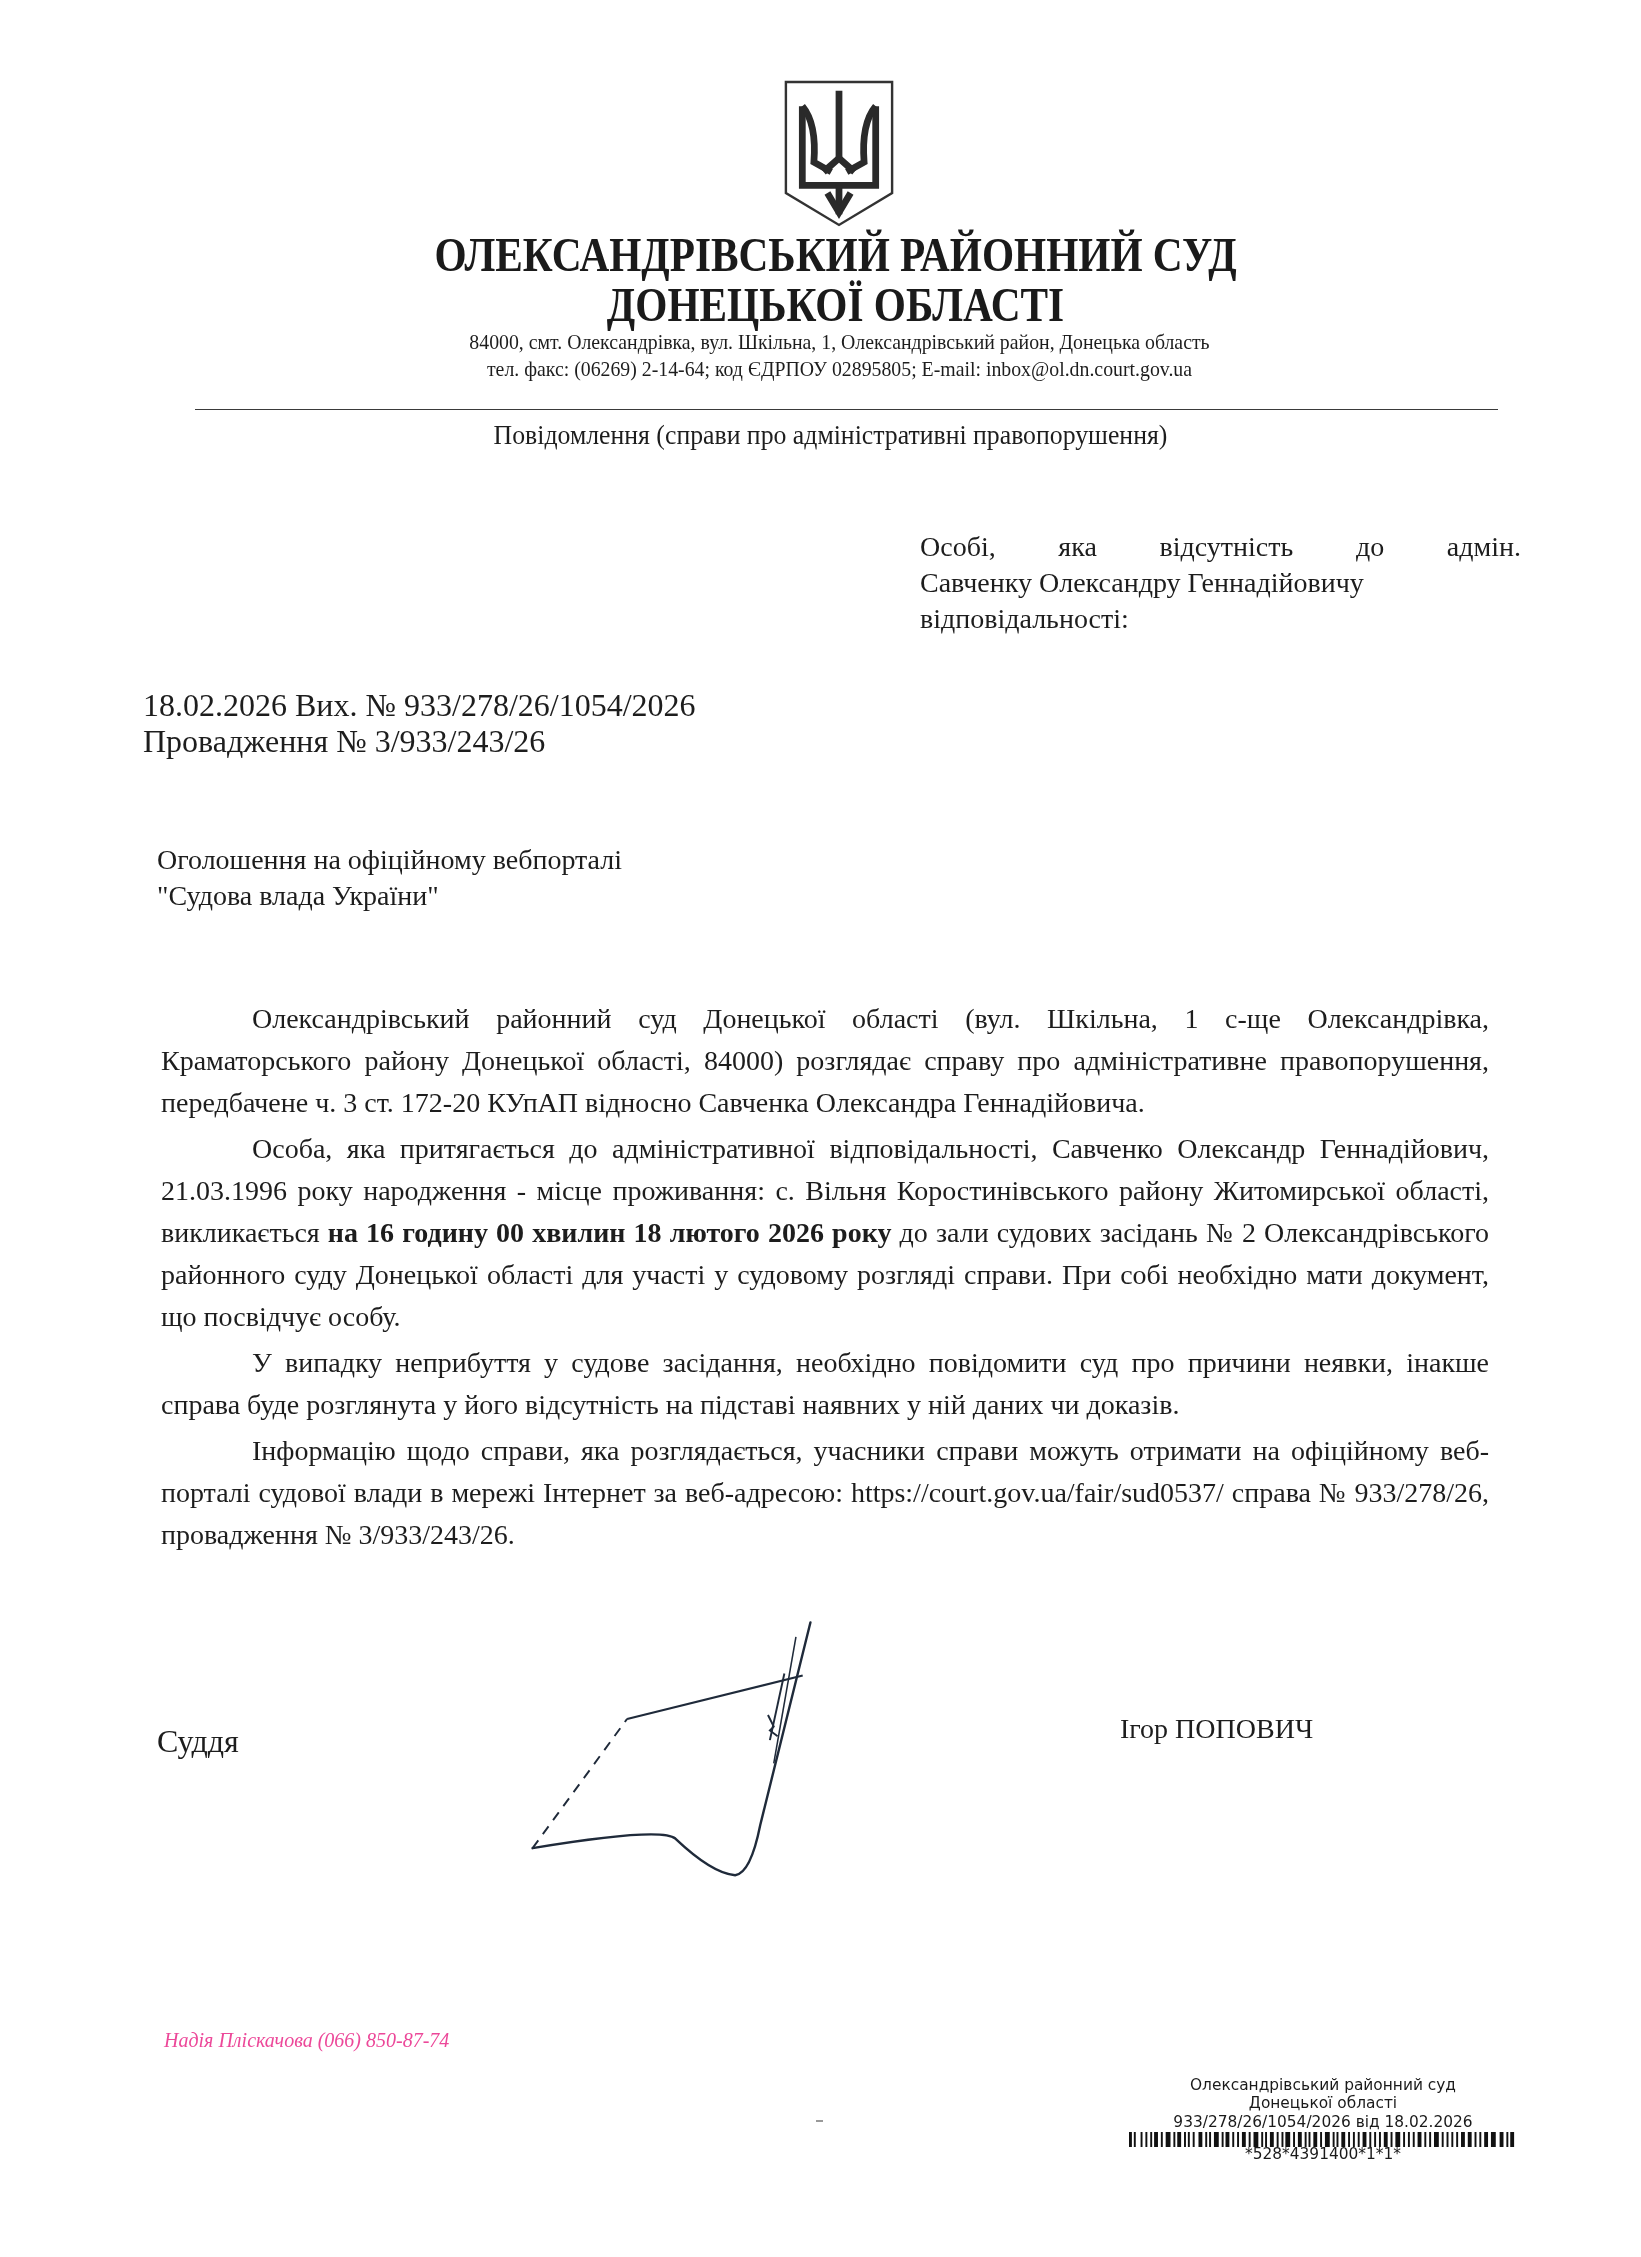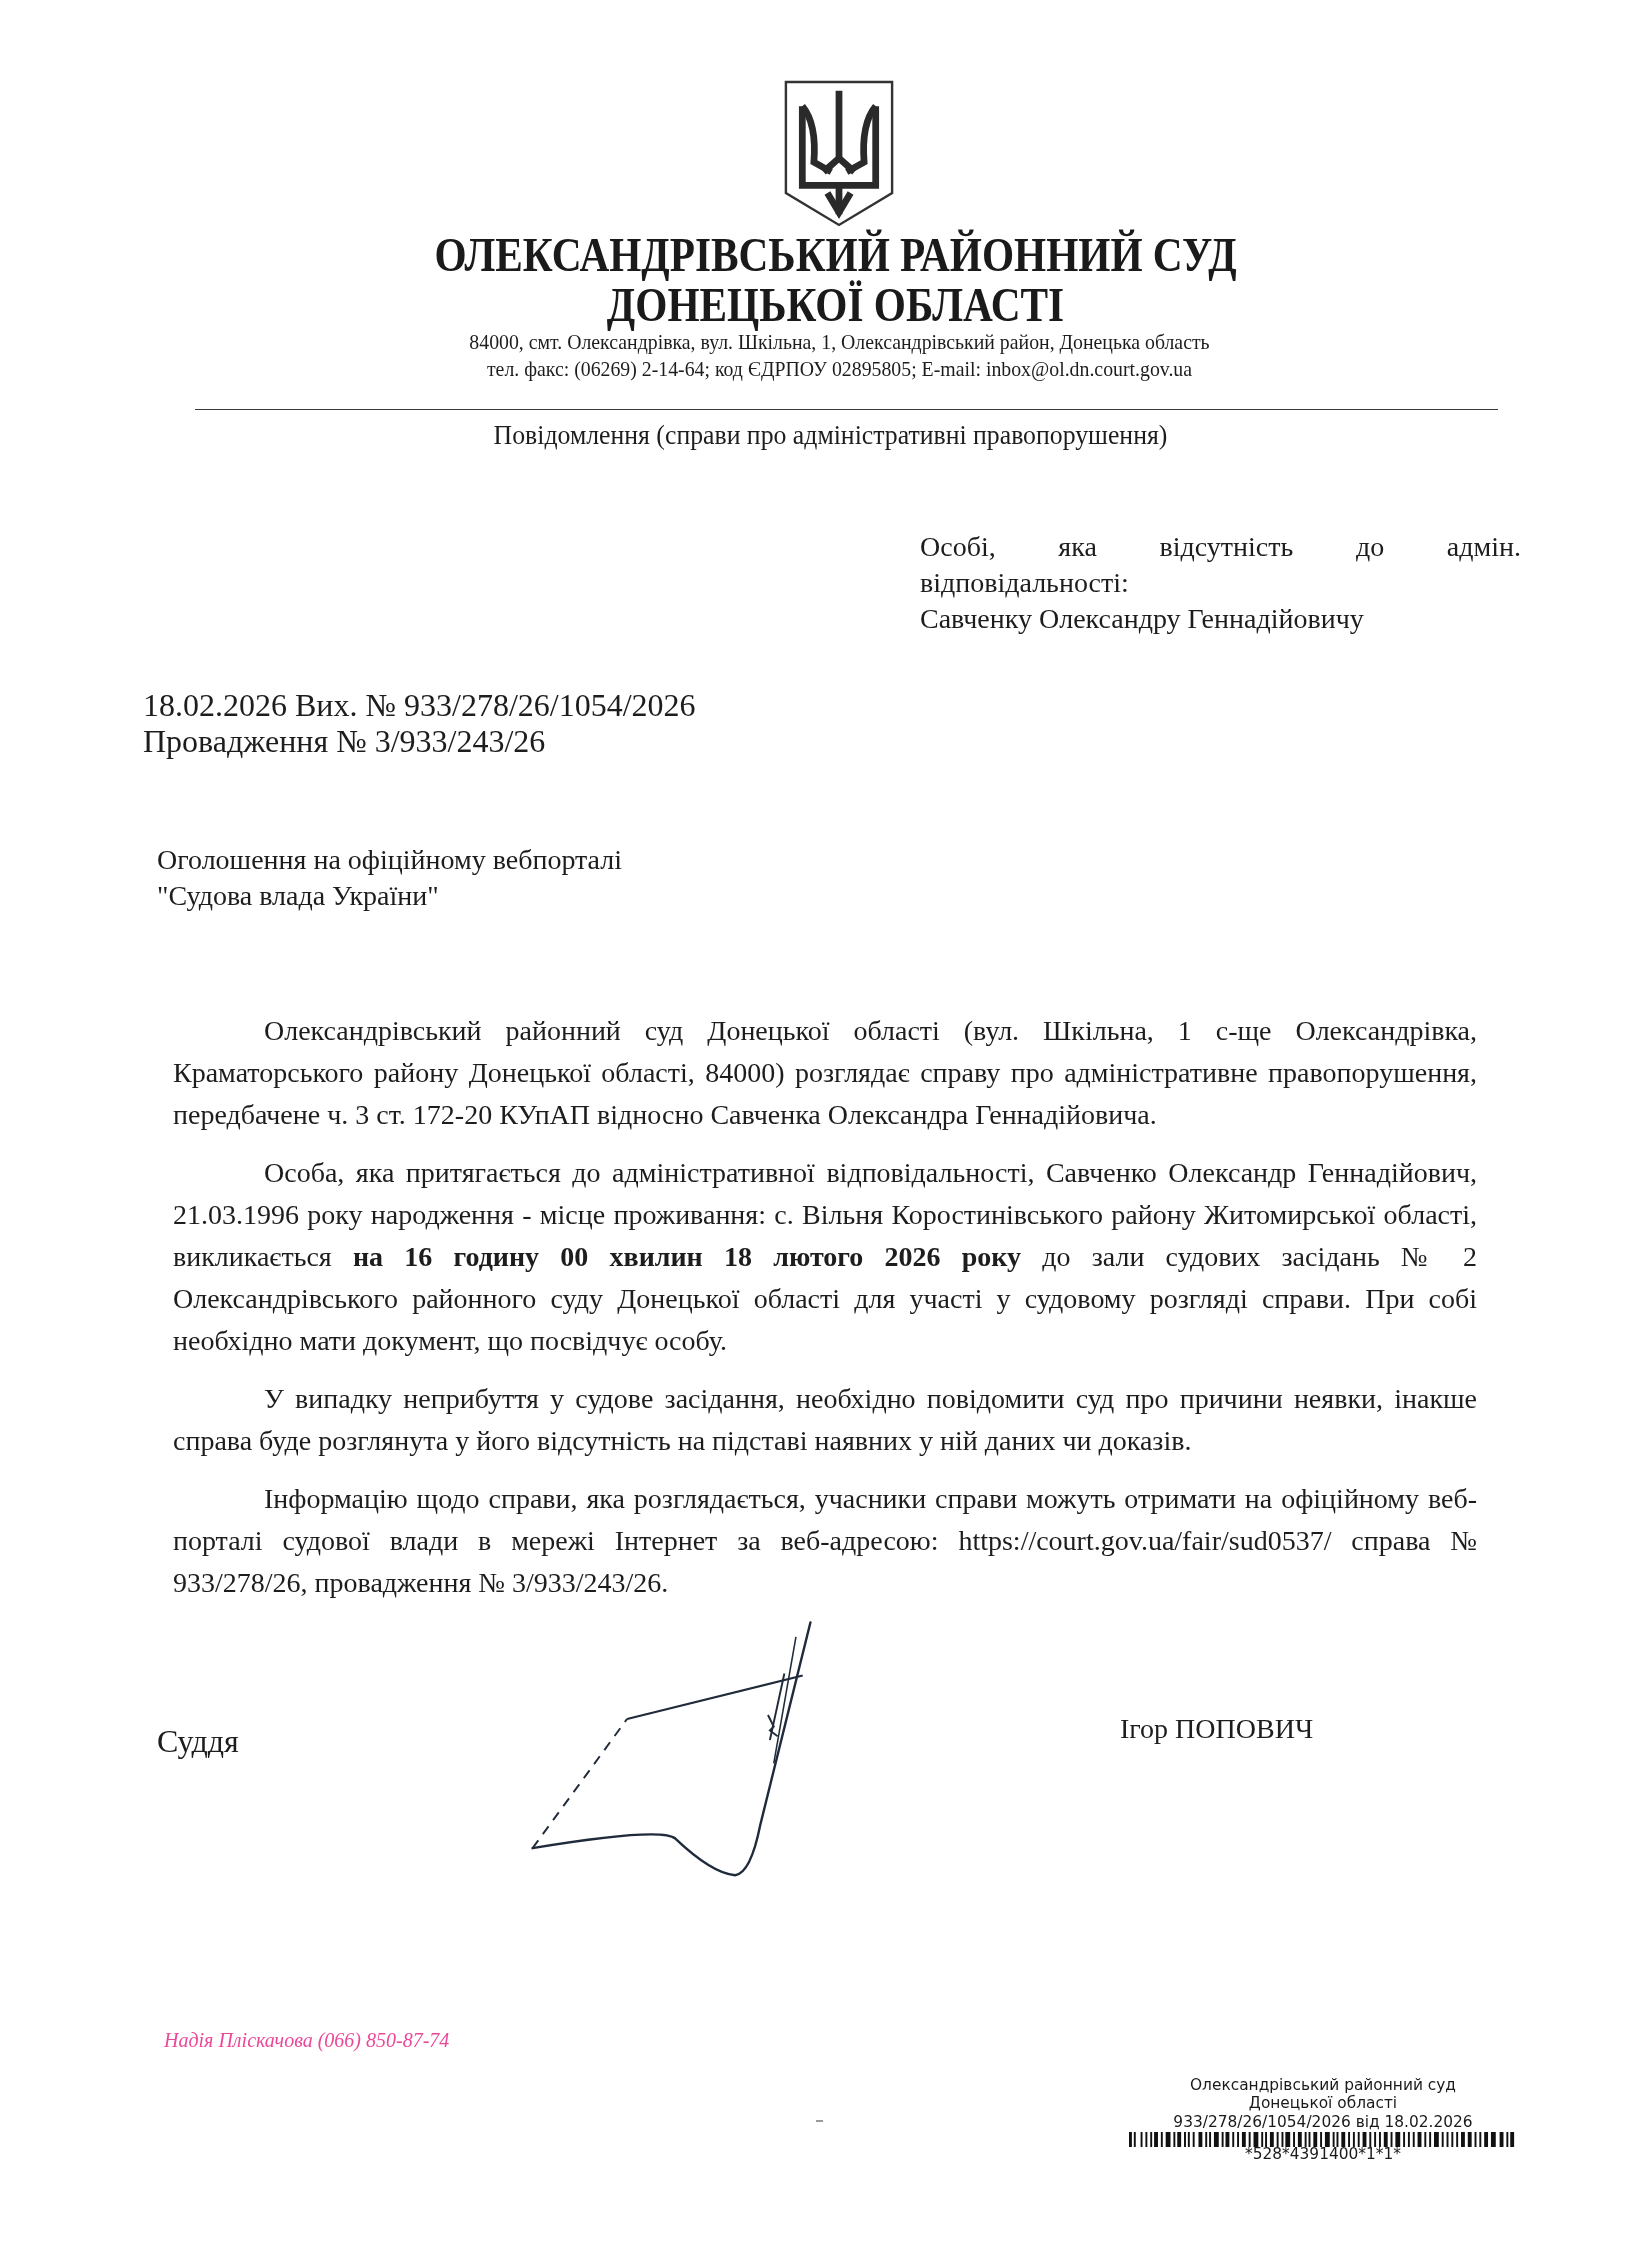--- a/index.html
+++ b/index.html
@@ -70,21 +70,21 @@
     left: 157px; top: 842px; font-size: 28px; line-height: 36px;
   }
 
   
   .body-text {
     left: 157px; top: 994px; width: 1336px;
     font-size: 28px; line-height: 42px;
     text-align: justify;
   }
   .body-text p {
-    margin: 16px;
+    margin: 4px;
     text-indent: 91px;
   }
   .body-text b { font-weight: bold; }
 
   
   .judge-label { left: 157px; top: 1724px; font-size: 32px; line-height: 35px; }
   .judge-name  { left: 1120px; top: 1711px; font-size: 28px; line-height: 35px; }
   .signature   { left: 521px; top: 1603px; width: 328px; height: 309px; }
 
   
@@ -135,22 +135,22 @@
 <div class="abs doc-type">Повідомлення (справи про адміністративні правопорушення)</div>
 
 <div class="abs addressee">
   <div class="l1">
     <span>Особі,</span>
     <span>яка</span>
     <span>відсутність</span>
     <span>до</span>
     <span>адмін.</span>
   </div>
+  <div>Савченку Олександру Геннадійовичу</div>
   <div>відповідальності:</div>
-  <div>Савченку Олександру Геннадійовичу</div>
 </div>
 
 <div class="abs refs">
   <div>18.02.2026 Вих. № 933/278/26/1054/2026</div>
   <div>Провадження № 3/933/243/26</div>
 </div>
 
 <div class="abs announce">
   <div>Оголошення на офіційному вебпорталі</div>
   <div>"Судова влада України"</div>

